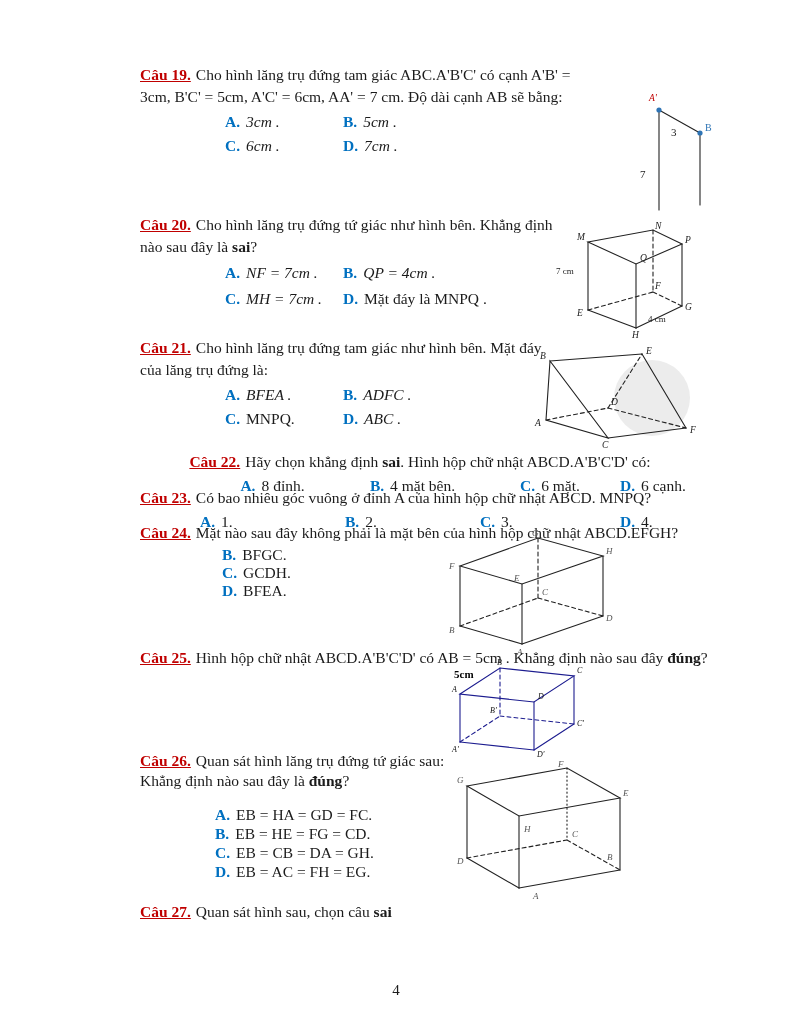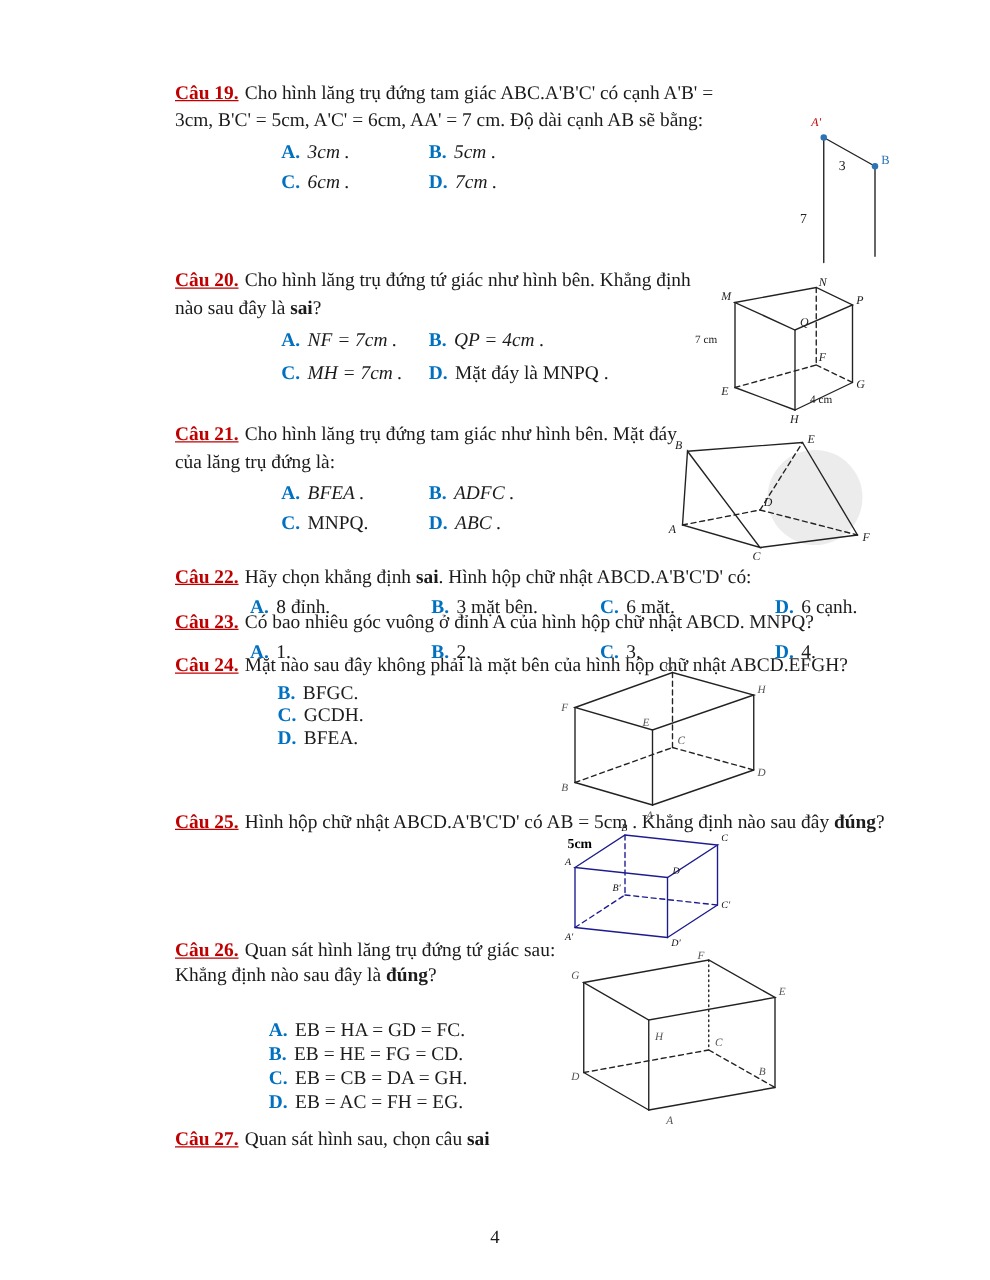--- a/index.html
+++ b/index.html
@@ -137,27 +137,27 @@
       <line class="e ed" x1="74" y1="60" x2="152" y2="80"></line>
     </g>
     <text class="dl2" x="6" y="11">B</text>
     <text class="dl2" x="112" y="6">E</text>
     <text class="dl2" x="1" y="78">A</text>
     <text class="dl2" x="77" y="57">D</text>
     <text class="dl2" x="68" y="100">C</text>
     <text class="dl2" x="156" y="85">F</text>
   </svg>
 
-  <section class="q" style="top:451px;width:560px;">
+  <section class="q" style="top:451px;width:560px;text-align:center;">
     <p class="qt">
       <span class="qlabel">Câu 22.</span><span>Hãy chọn khẳng định </span><b class="bw">sai</b><span>. Hình hộp chữ nhật ABCD.A'B'C'D' có:</span>
     </p>
     <div class="opts row4">
       <span class="opt c1"><b class="ol">A.</b><span class="ot">8 đỉnh.</span></span>
-      <span class="opt c2"><b class="ol">B.</b><span class="ot">3 mặt bên.</span></span>
+      <span class="opt c2"><b class="ol">B.</b><span class="ot">4 mặt bên.</span></span>
       <span class="opt c3"><b class="ol">C.</b><span class="ot">6 mặt.</span></span>
       <span class="opt"><b class="ol">D.</b><span class="ot">6 cạnh.</span></span>
     </div>
   </section>
 
   <section class="q" style="top:487px;width:560px;">
     <p class="qt">
       <span class="qlabel">Câu 23.</span><span>Có bao nhiêu góc vuông ở đỉnh A của hình hộp chữ nhật ABCD. MNPQ?</span>
     </p>
     <div class="opts row4">
@@ -230,21 +230,21 @@
     <text class="dlb25" x="85" y="99">D'</text>
   </svg>
 
   <section class="q q26" style="top:751px;width:430px;">
     <p>
       <span class="qlabel">Câu 26.</span><span>Quan sát hình lăng trụ đứng tứ giác sau:</span>
     </p>
     <p>
       <span>Khẳng định nào sau đây là </span><b class="bw">đúng</b><span>?</span>
     </p>
-    <div class="opts vlist lh19 ml75" style="margin-top:24px;">
+    <div class="opts vlist lh19 ml75" style="margin-top:14px;">
       <span class="opt"><b class="ol">A.</b><span class="ot">EB = HA = GD = FC.</span></span>
       <span class="opt"><b class="ol">B.</b><span class="ot">EB = HE = FG = CD.</span></span>
       <span class="opt"><b class="ol">C.</b><span class="ot">EB = CB = DA = GH.</span></span>
       <span class="opt"><b class="ol">D.</b><span class="ot">EB = AC = FH = EG.</span></span>
     </div>
   </section>
 
   <svg class="diagram" style="left:455px;top:760px" width="178" height="144" viewBox="0 0 178 144">
     <g>
       <path class="e" d="M12,26 L112,8 L165,38 L64,56 Z"></path>

